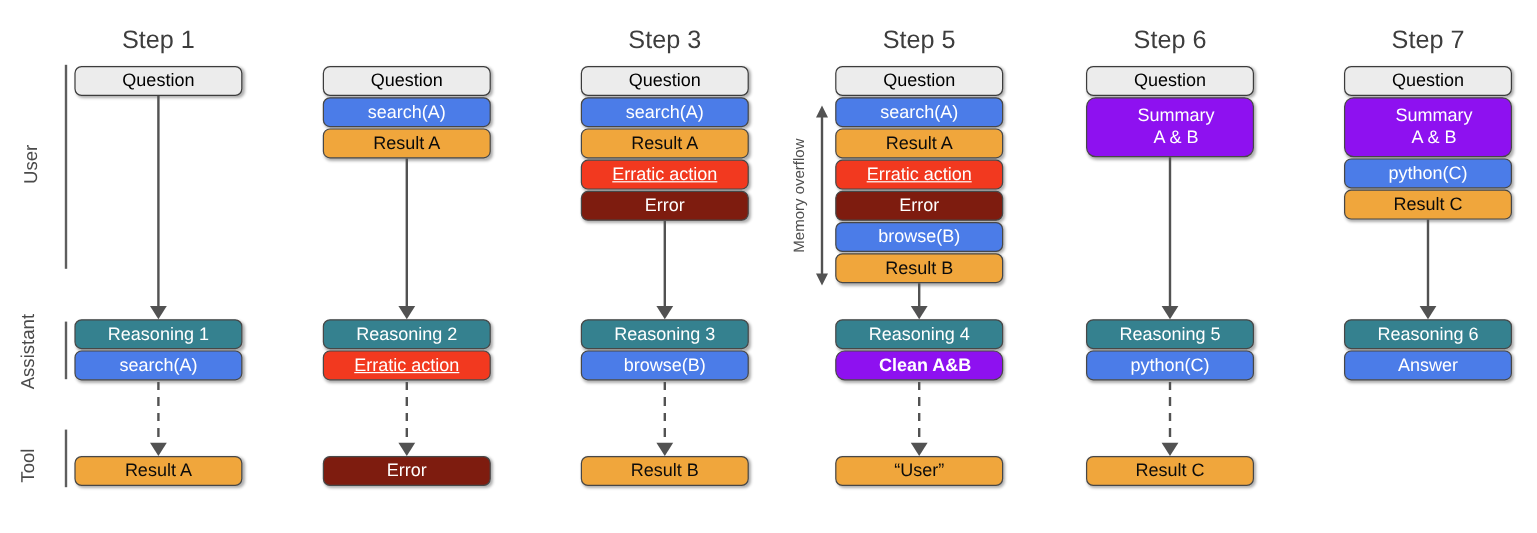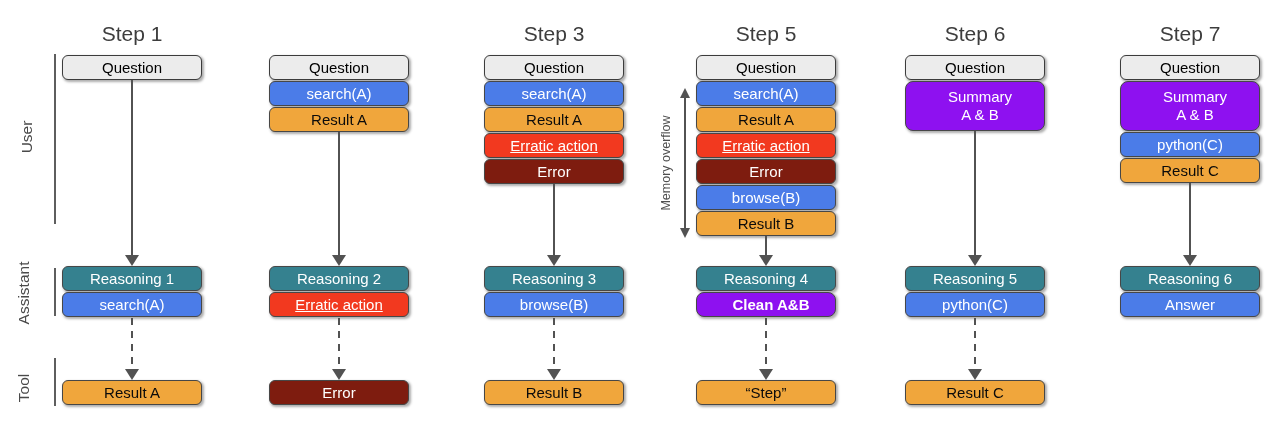--- a/index.html
+++ b/index.html
@@ -154,21 +154,21 @@
       <div class="box c-blue">browse(B)</div>
       <div class="box c-orange">Result B</div>
     </div>
     <div class="arrow" style="top:236px; height:30px;"></div>
     <div class="stack asst">
       <div class="box c-teal">Reasoning 4</div>
       <div class="box c-purple bold">Clean A&amp;B</div>
     </div>
     <div class="arrow dashed" style="top:318px; height:62px;"></div>
     <div class="stack tool">
-      <div class="box c-orange">“Step”</div>
+      <div class="box c-orange">“User”</div>
     </div>
   </div>
 
   <div class="column" style="left:900px;">
     <div class="step-title">Step 6</div>
     <div class="stack ctx">
       <div class="box c-grey">Question</div>
       <div class="box c-purple tall">Summary
 A &amp; B</div>
     </div>

